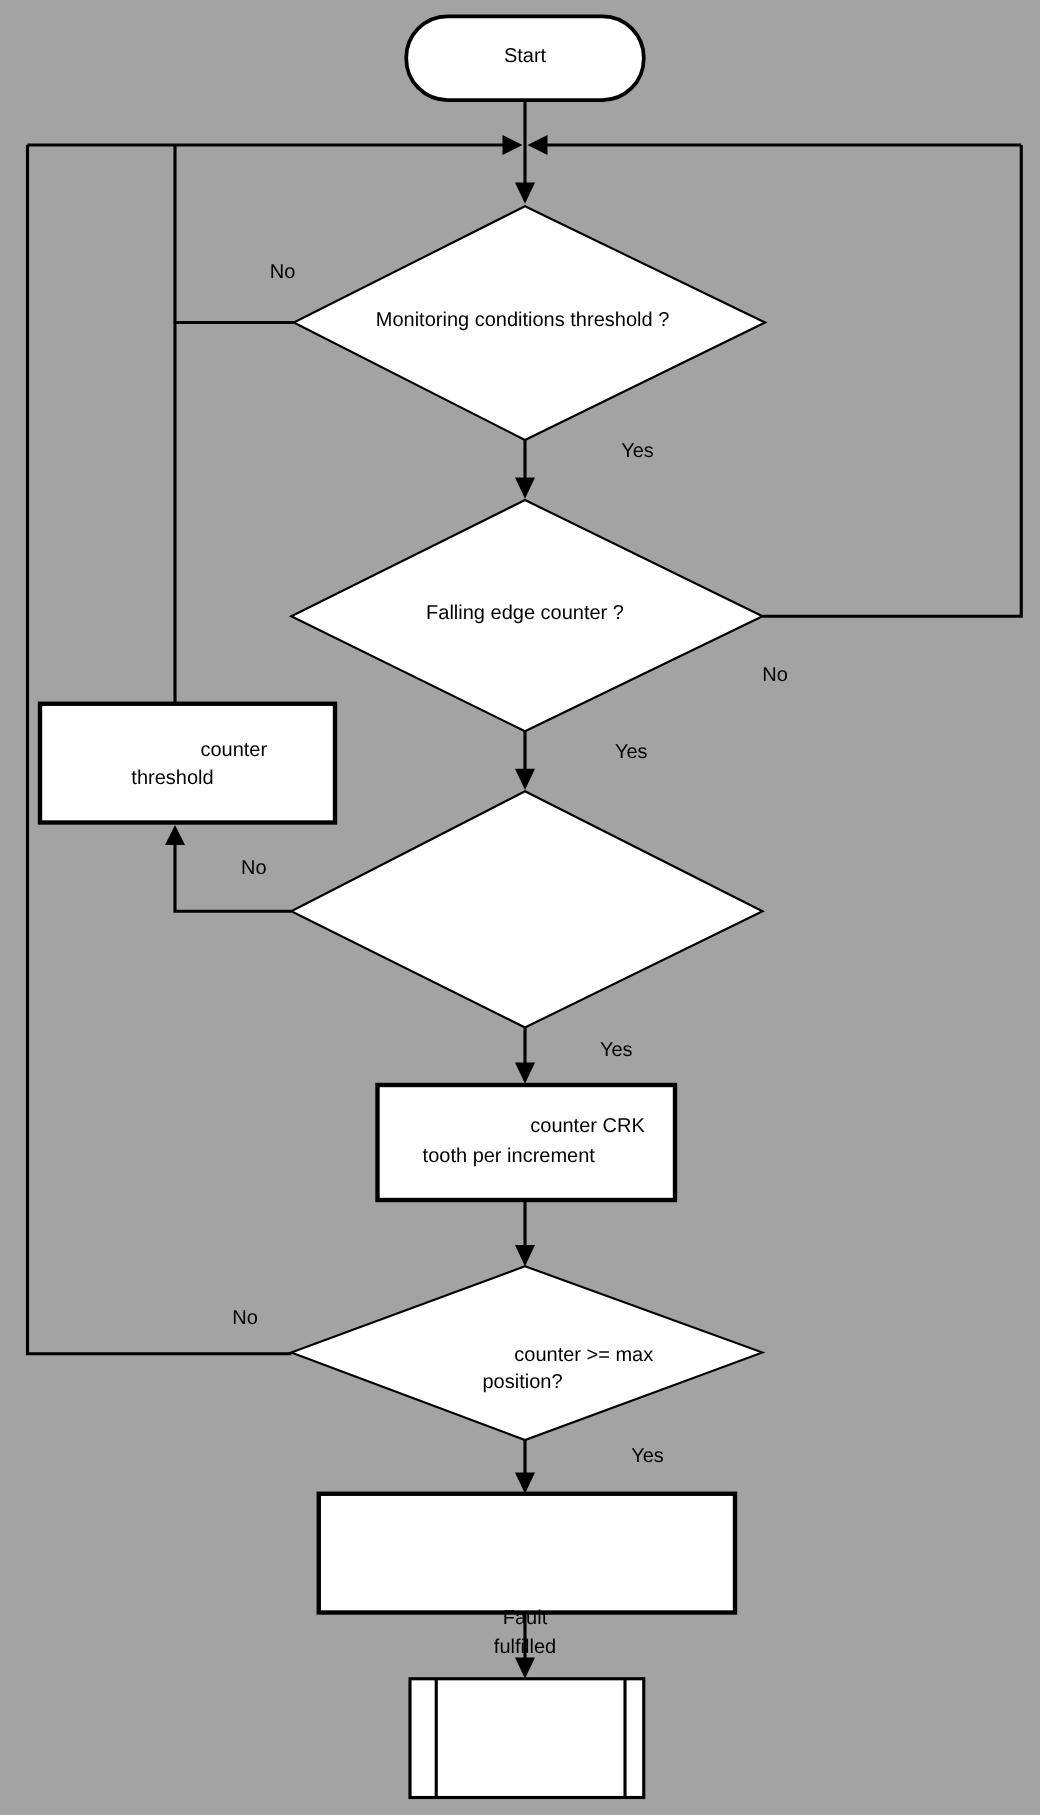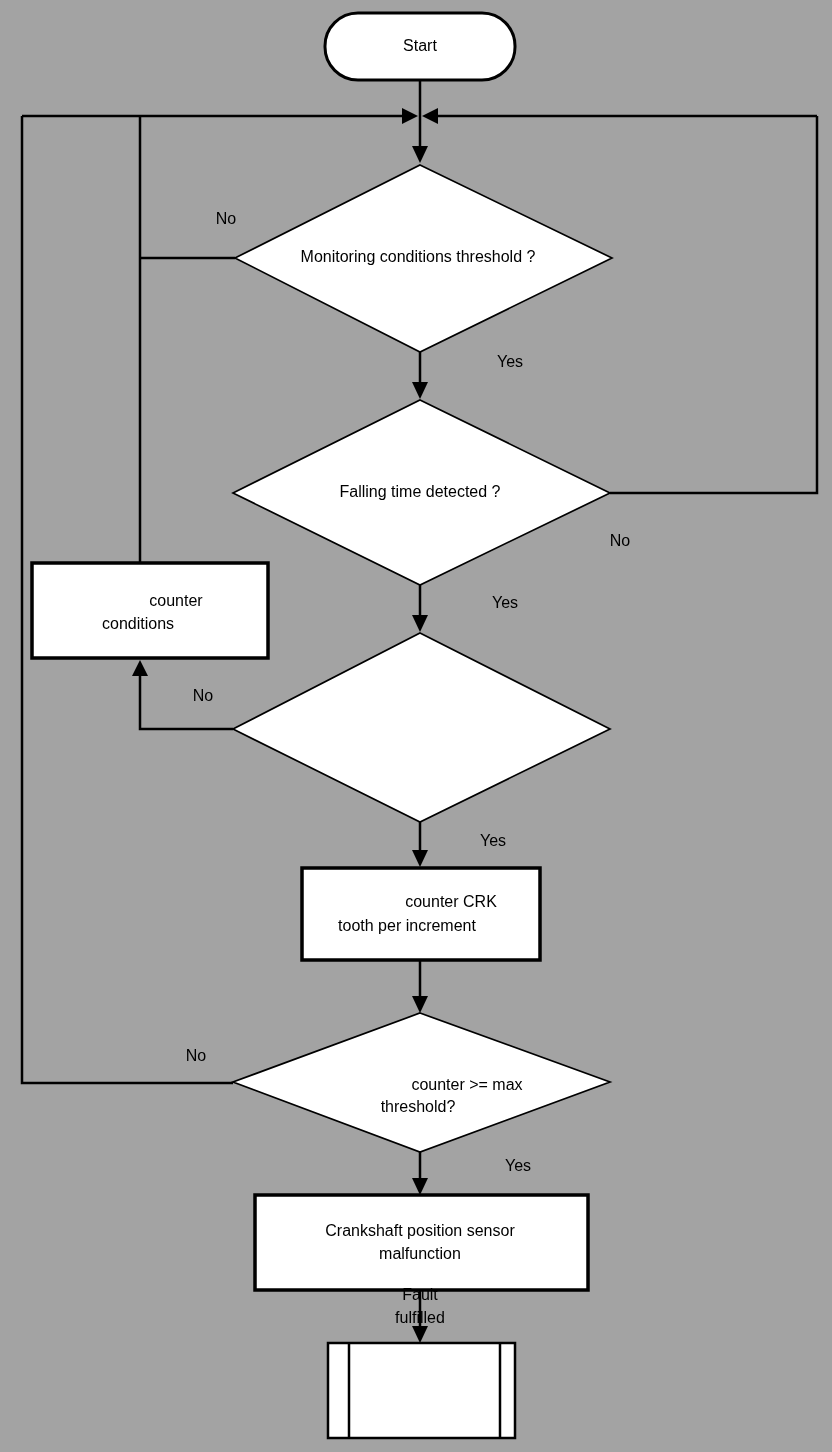--- a/index.html
+++ b/index.html
@@ -82,36 +82,32 @@
 
     <rect x="328" y="1343" width="187" height="95" fill="#ffffff" stroke-width="2.5"></rect>
     <line x1="349" y1="1343" x2="349" y2="1438" stroke-width="2.5"></line>
     <line x1="500" y1="1343" x2="500" y2="1438" stroke-width="2.5"></line>
   </svg>
 
   <div class="lbl" style="left:420px;top:45px">Start</div>
 
   <div class="lbl" style="left:418px;top:256px">Monitoring conditions threshold ?</div>
 
-  <div class="lbl" style="left:420px;top:491px">Falling time detected ?</div>
+  <div class="lbl" style="left:420px;top:491px">Falling edge counter ?</div>
 
 
-  <div class="lbl" style="left:176px;top:600px">counter</div>
-  <div class="lbl" style="left:138px;top:623px">conditions</div>
+  <div class="lbl" style="left:187px;top:600px">counter</div>
+  <div class="lbl" style="left:138px;top:623px">threshold</div>
 
-  <div class="lbl" style="left:451px;top:901px">counter CRK</div>
+  <div class="lbl" style="left:470px;top:901px">counter CRK</div>
   <div class="lbl" style="left:407px;top:925px">tooth per increment</div>
 
   <div class="lbl" style="left:467px;top:1084px">counter &gt;= max</div>
-  <div class="lbl" style="left:418px;top:1106px">threshold?</div>
+  <div class="lbl" style="left:418px;top:1106px">position?</div>
 
-  <div class="lbl" style="left:420px;top:1242px">
-    <span class="ln">Crankshaft position sensor</span>
-    <span class="ln">malfunction</span>
-  </div>
 
   <div class="lbl" style="left:420px;top:1306px">
     <span class="ln">Fault</span>
     <span class="ln">fulfilled</span>
   </div>
 
   <div class="lbl" style="left:226px;top:218px">No</div>
   <div class="lbl" style="left:510px;top:361px">Yes</div>
   <div class="lbl" style="left:620px;top:540px">No</div>
   <div class="lbl" style="left:505px;top:602px">Yes</div>

